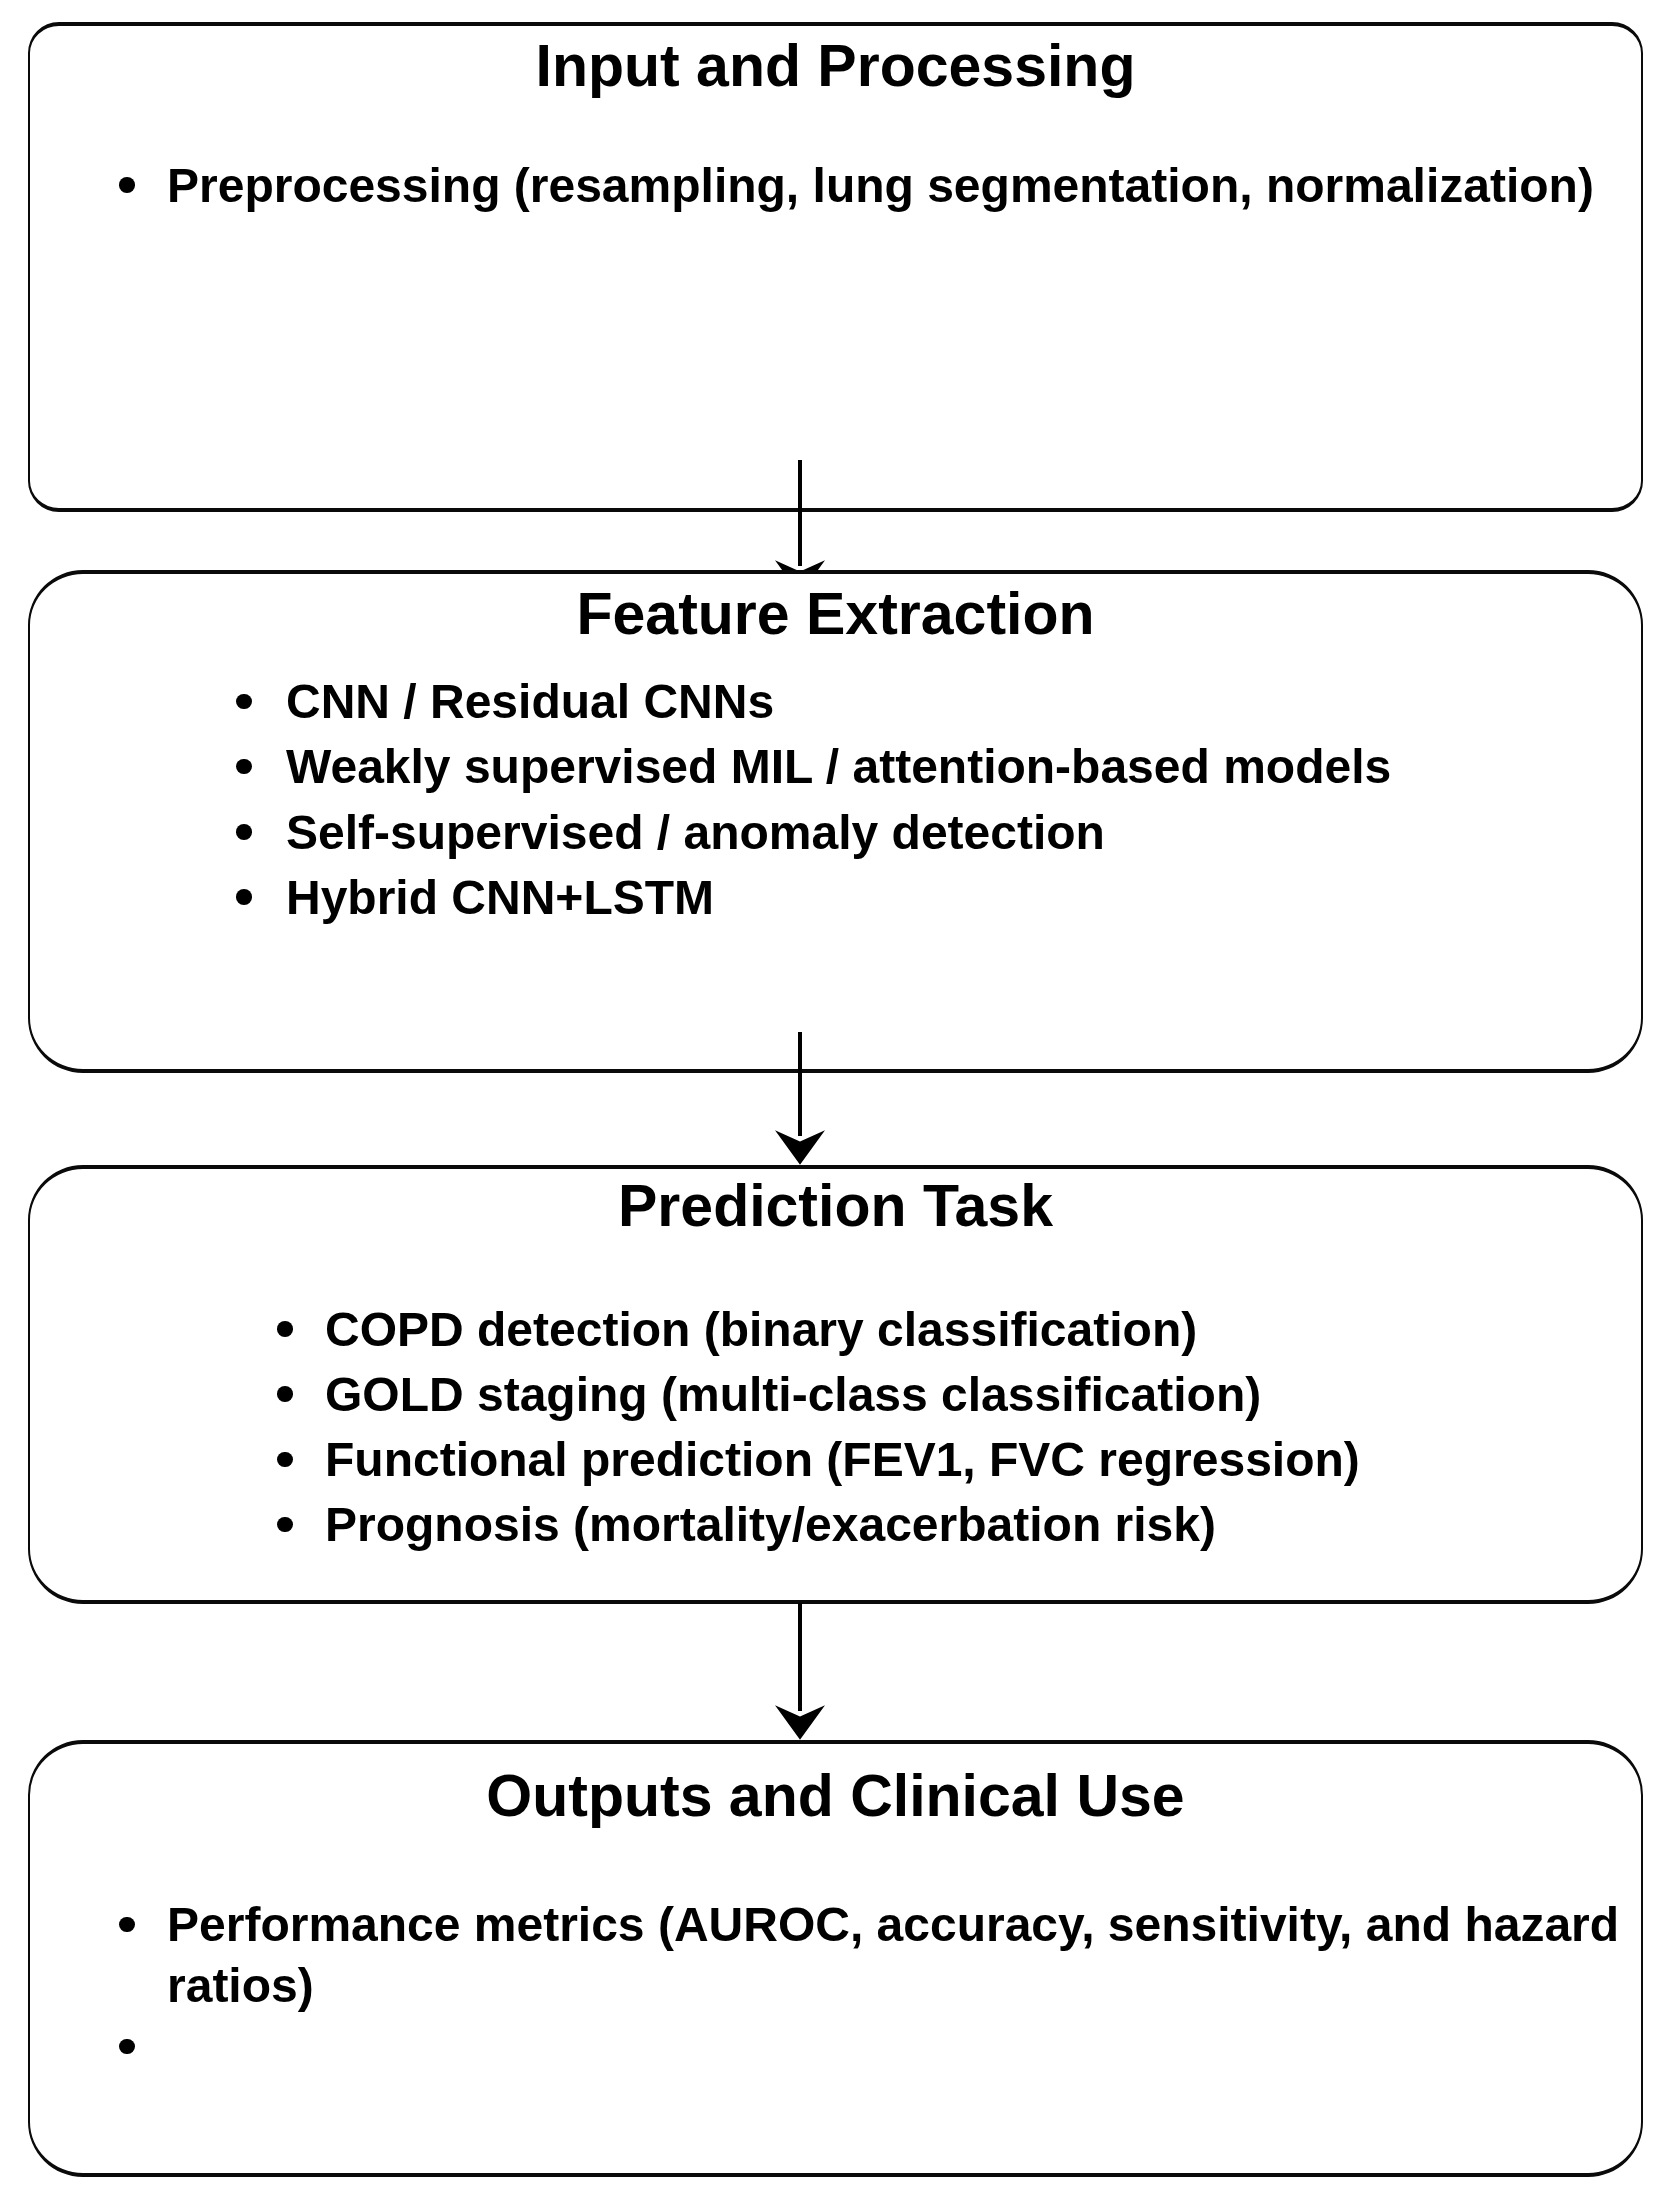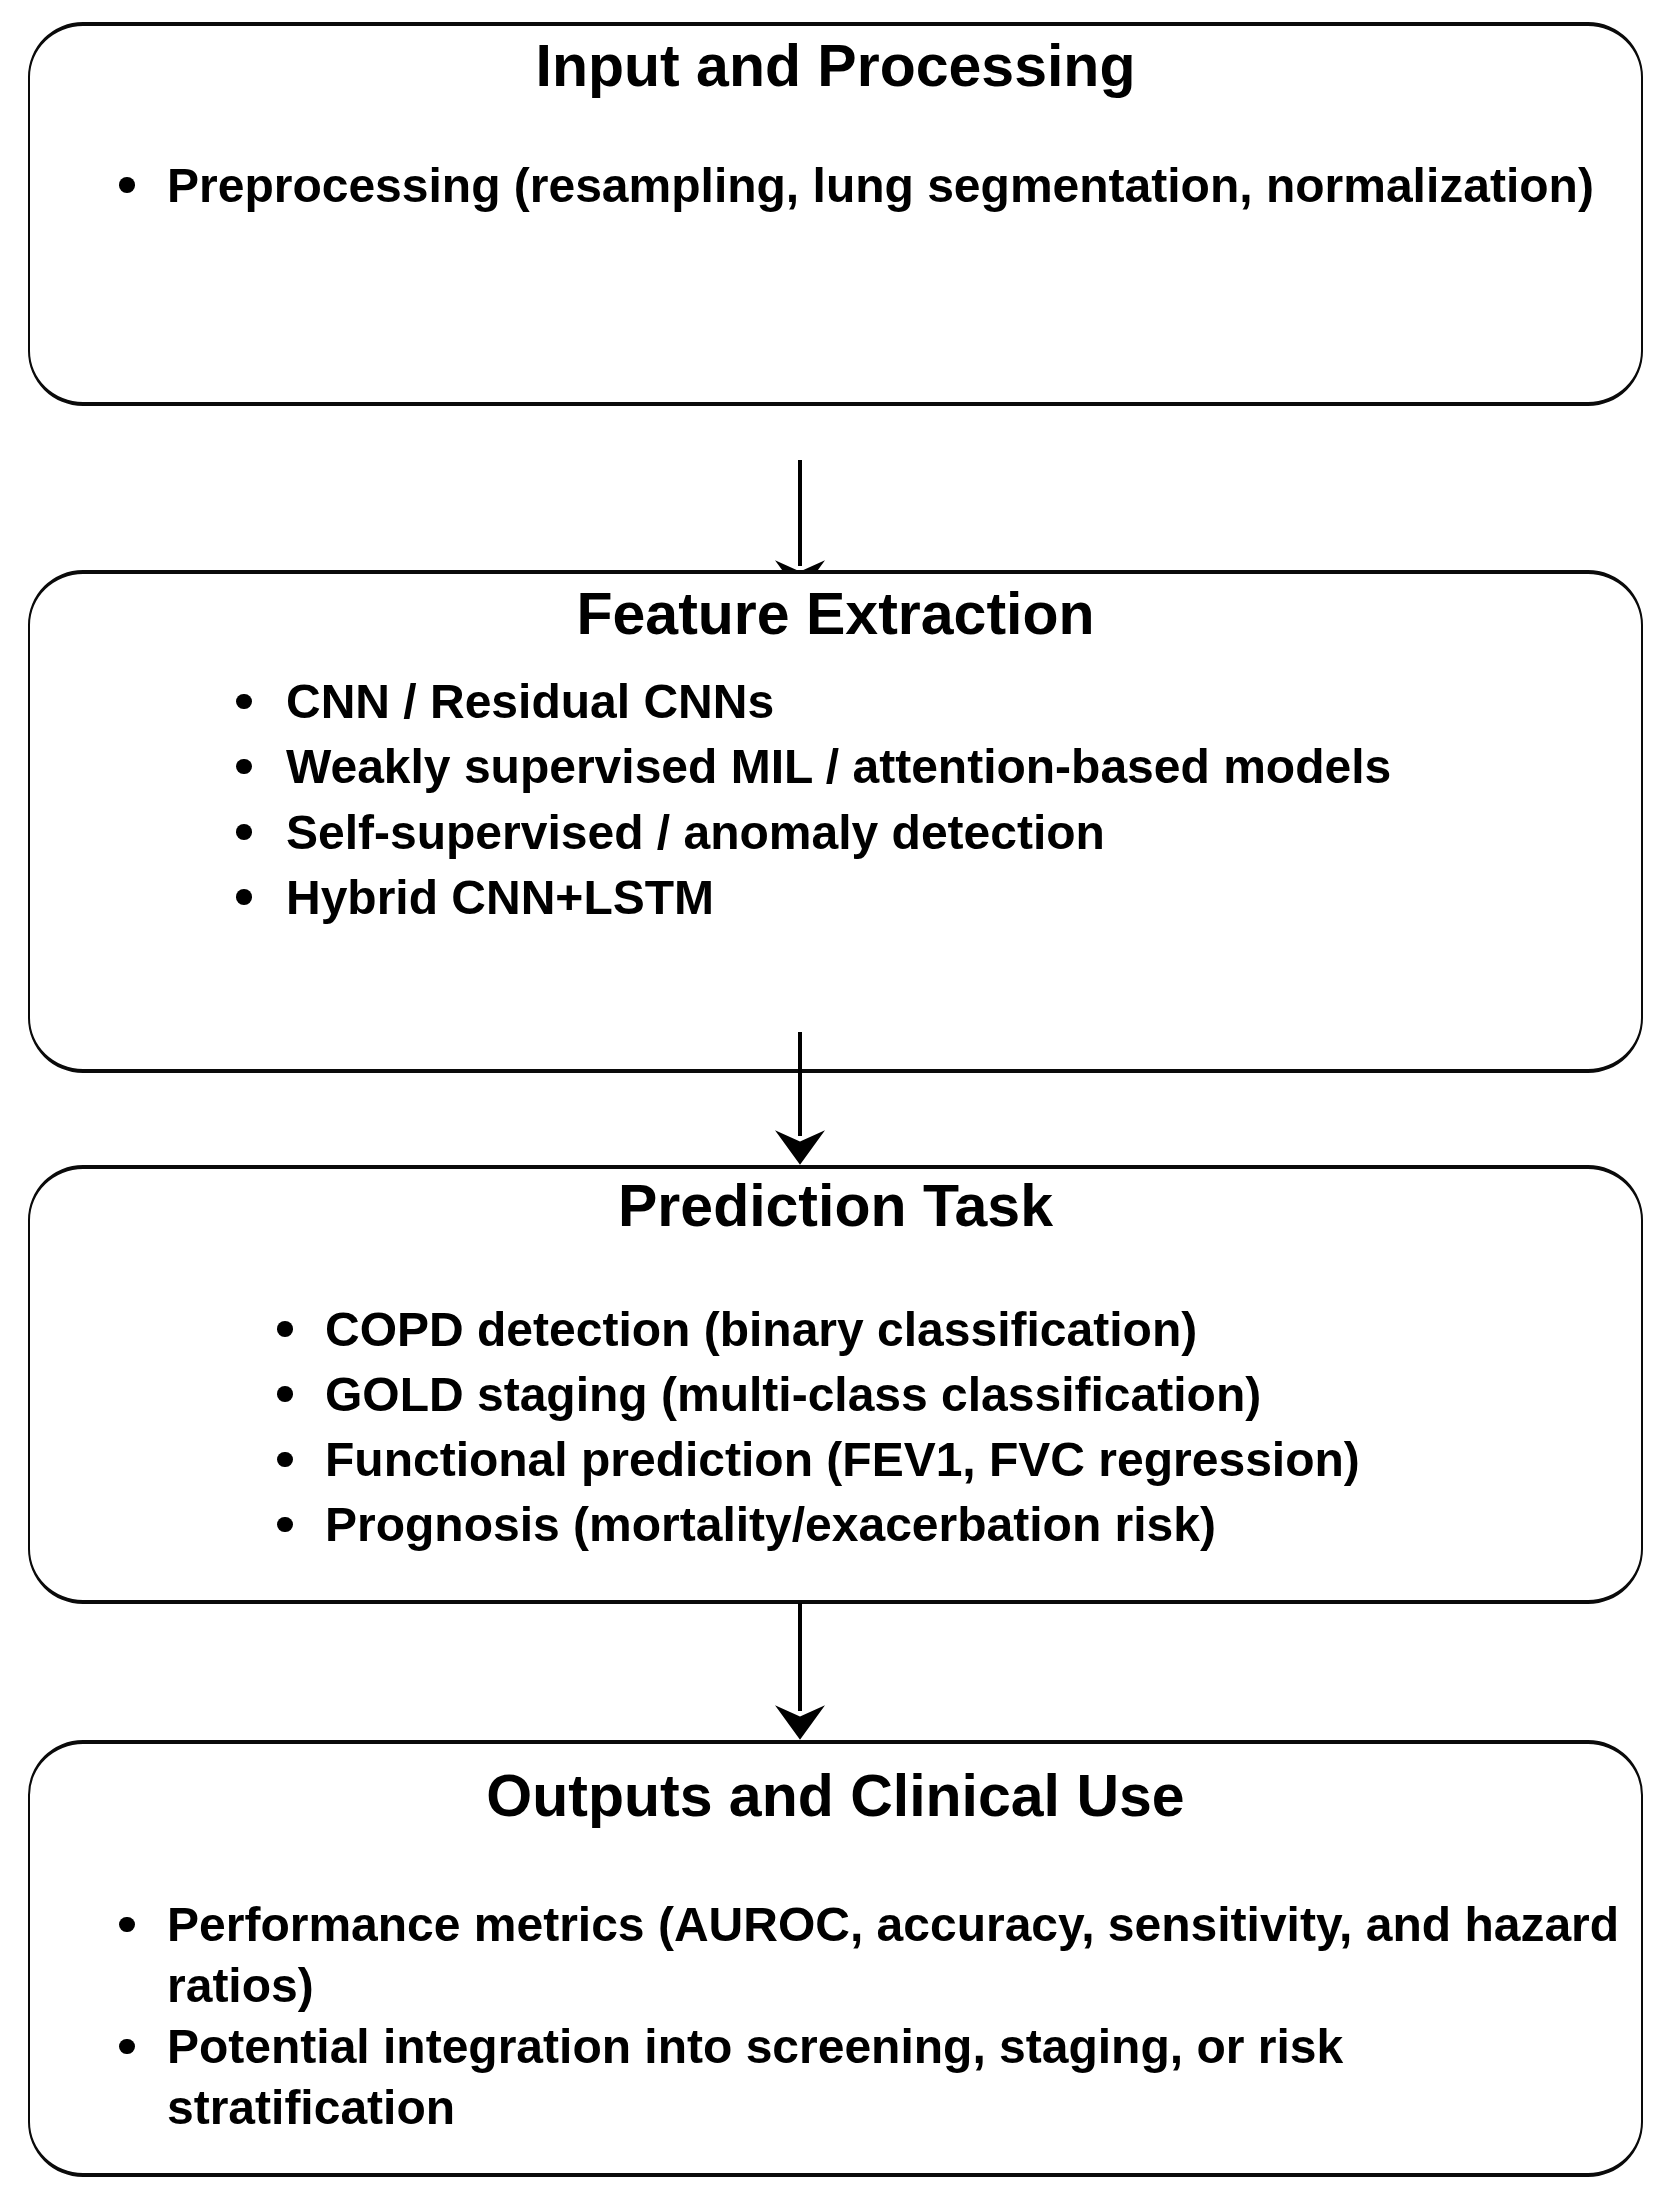--- a/index.html
+++ b/index.html
@@ -19,21 +19,21 @@
     position: absolute;
     left: 28px;
     width: 1615px;
     box-sizing: border-box;
     background: #ffffff;
     border: 2.6px solid #0a0a0a;
     border-top-width: 4.3px;
     border-bottom-width: 4.3px;
     border-radius: 55px;
   }
-  .stage-box.b1 { top: 21.6px;   height: 384px; }
+  .stage-box.b1 { top: 21.6px;   height: 490px; border-radius: 31px; }
   .stage-box.b2 { top: 570px;  height: 503px; }
   .stage-box.b3 { top: 1165px; height: 439px; }
   .stage-box.b4 { top: 1740px; height: 437px; }
 
   .stage-title {
     text-align: center;
     font-size: 59px;
     line-height: 66px;
     letter-spacing: 0px;
     padding-top: 7px;
@@ -180,19 +180,18 @@
 
   <div class="stage-box b4">
     <div class="stage-title">Outputs and Clinical Use</div>
     <ul class="bullets">
       <li>
         <span class="bullet-dot"></span>
         <span>Performance metrics (AUROC, accuracy, sensitivity, and hazard ratios)</span>
       </li>
       <li>
         <span class="bullet-dot"></span>
-        <span>Potential integration into screening, staging, or risk stratification</span>
       </li>
     </ul>
   </div>
 
 </div>
 
 
 </body></html>

